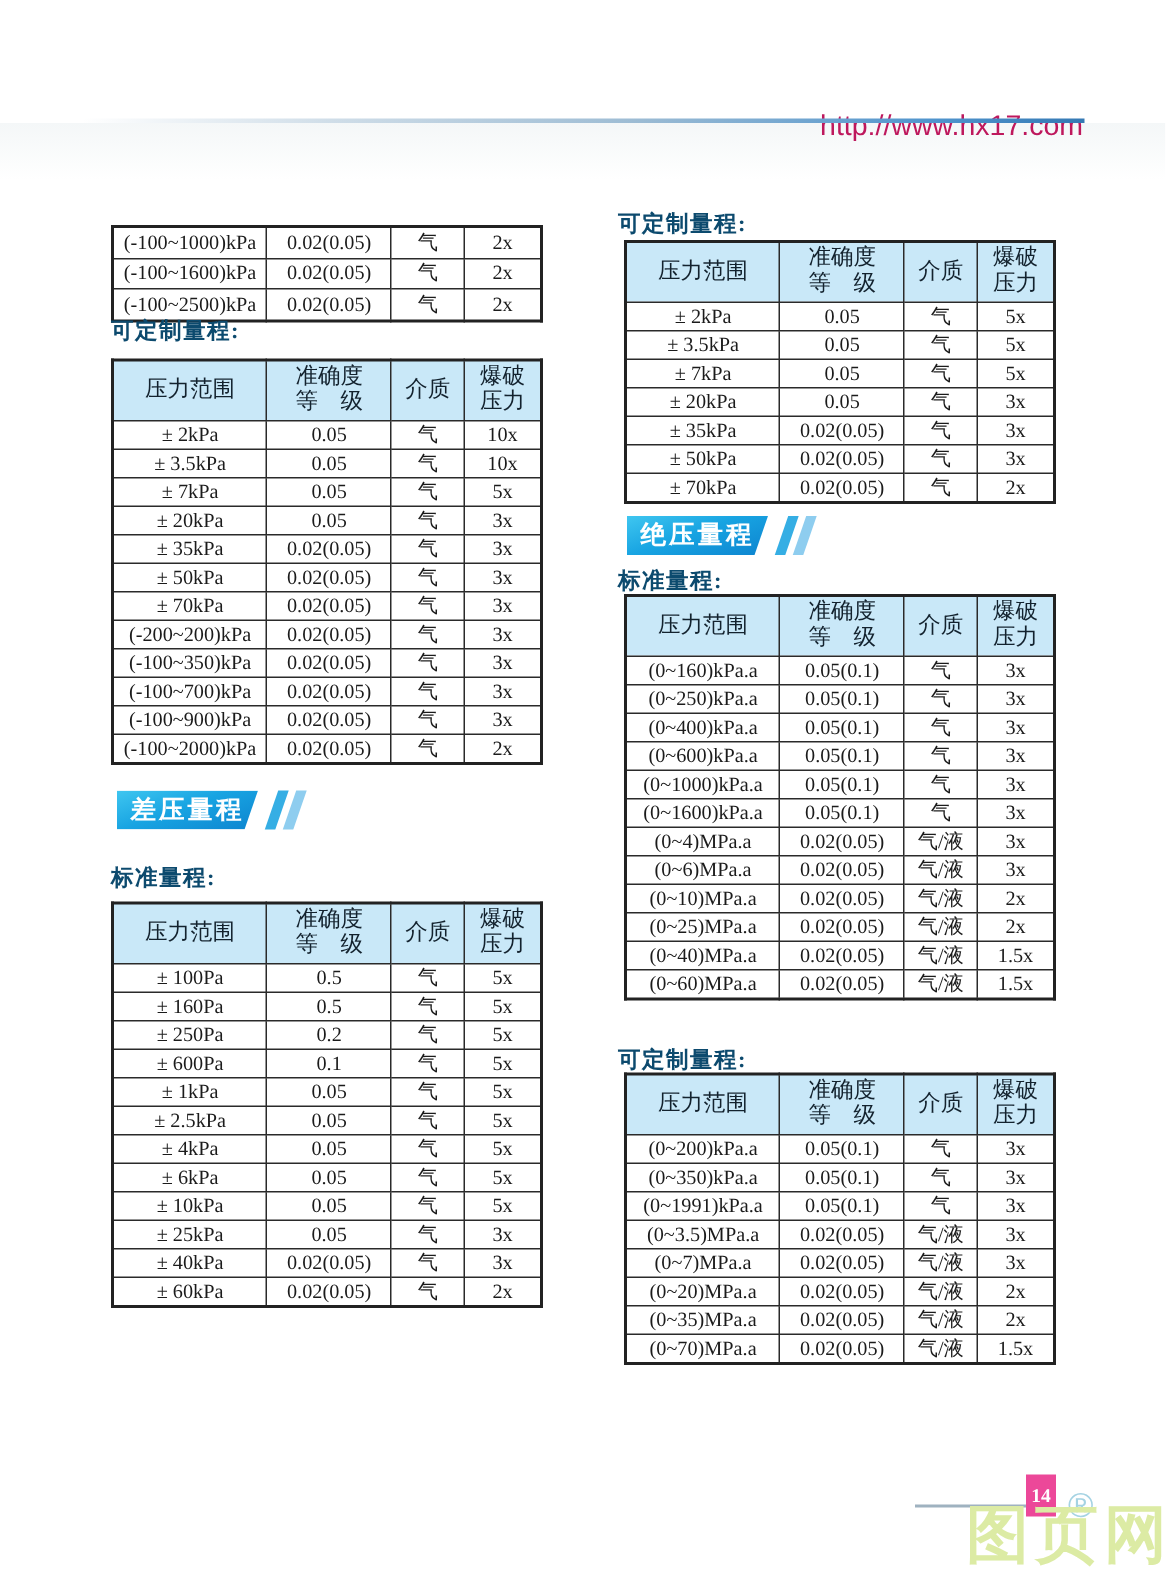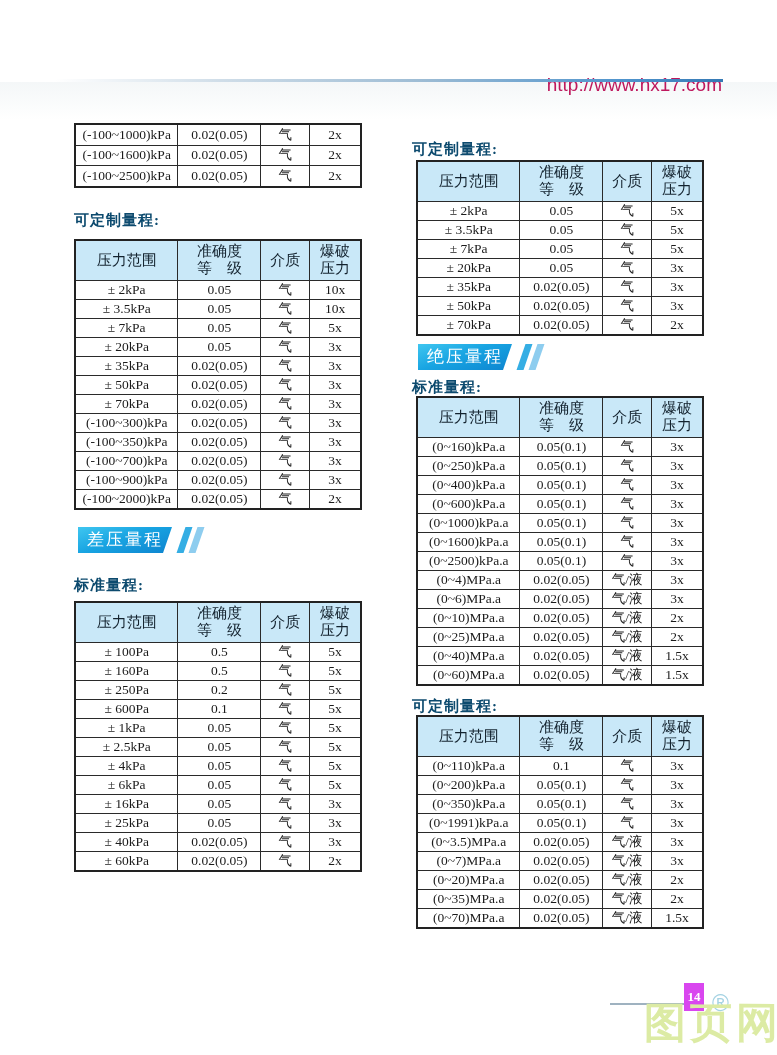--- a/index.html
+++ b/index.html
@@ -12,21 +12,21 @@
          background:linear-gradient(90deg,rgba(255,255,255,0) 0%,#cfdde8 25%,#9dbcd4 55%,#4f94cd 85%,#3579b4 100%);}
   .topband{position:absolute;left:0;top:82px;width:777px;height:42px;
          background:linear-gradient(180deg,#f4f7f8 0%,rgba(255,255,255,0) 90%);}
   
   .sublabel{position:absolute;font-size:15px;font-weight:bold;color:#0c4a6e;letter-spacing:1px;}
   
   .banner{position:absolute;height:26px;line-height:26px;}
   .banner .bar{position:absolute;left:0;top:0;height:26px;width:94px;
         background:linear-gradient(160deg,#3fc6f0 0%,#18a4e2 45%,#0d84cf 100%);
         clip-path:polygon(0 0,100% 0,calc(100% - 9px) 100%,0 100%);
-        color:#fff;font-weight:normal;font-size:17px;letter-spacing:2px;text-align:center;
+        color:#fff;font-weight:bold;font-size:17px;letter-spacing:2px;text-align:center;
         font-family:"Liberation Sans","DejaVu Sans",sans-serif;}
   .banner .slash1,.banner .slash2{position:absolute;top:0;height:26px;width:7px;transform:skewX(-19deg);}
   .banner .slash1{left:103px;background:#35aee4;}
   .banner .slash2{left:115px;background:#8ecdef;}
   
   table.doc{position:absolute;width:288px;border-collapse:collapse;table-layout:fixed;
         border:2px solid #222;}
   table.doc th{background:#c9e8f8;border:1px solid #2a2a2a;font-weight:normal;
         font-size:15px;color:#13222e;text-align:center;vertical-align:middle;
         line-height:1.15;padding:2px 0;height:32px;}
@@ -35,38 +35,38 @@
         text-align:center;vertical-align:middle;padding:0;}
   .c1{width:36%}.c2{width:29%}.c3{width:17%}.c4{width:18%}
   .t1 td{height:19.5px;}
   .t2 td{height:17.5px;}
   .t3 td{height:17.2px;}
   .t4 td{height:18px;}
   .t5 td{height:17.3px;}
   .t6 td{height:18px;}
   
   .fline{position:absolute;left:610px;top:1003px;width:74px;height:2px;background:#9fb2c0;}
-  .pagebox{position:absolute;left:684px;top:983px;width:20px;height:28px;background:#d946ef;
+  .pagebox{position:absolute;left:684px;top:983px;width:20px;height:28px;background:#ec4899;
         color:#ffffff;font-size:13px;font-weight:bold;text-align:center;line-height:28px;}
   .regmark{position:absolute;left:712px;top:992px;font-size:23px;color:#a5d3e3;
         font-family:"Liberation Sans","DejaVu Sans",sans-serif;line-height:1;}
   .watermark{position:absolute;left:644px;top:1000px;font-size:42px;font-weight:bold;
         color:#dceba4;letter-spacing:4px;white-space:nowrap;
         font-family:"Liberation Sans","DejaVu Sans",sans-serif;line-height:1.1;}
 </style>
 </head>
 <body>
 
 <div id="page">
 
   <div class="topband"></div>
   <div class="url">http://www.hx17.com</div>
   <div class="hline"></div>
 
-  <table class="doc t1" style="left:74px;top:123px;padding-left:37px;">
+  <table class="doc t1" style="left:74px;top:150px;padding-left:37px;">
     <colgroup>
         <col class="c1">
         <col class="c2">
         <col class="c3">
         <col class="c4">
       </colgroup>
     <tbody>
         <tr>
           <td>(-100~1000)kPa</td>
           <td>0.02(0.05)</td>
@@ -148,21 +148,21 @@
           <td>气</td>
           <td>3x</td>
         </tr>
         <tr>
           <td>± 70kPa</td>
           <td>0.02(0.05)</td>
           <td>气</td>
           <td>3x</td>
         </tr>
         <tr>
-          <td>(-100~300)kPa</td>
+          <td>(-200~200)kPa</td>
           <td>0.02(0.05)</td>
           <td>气</td>
           <td>3x</td>
         </tr>
         <tr>
           <td>(-100~350)kPa</td>
           <td>0.02(0.05)</td>
           <td>气</td>
           <td>3x</td>
         </tr>
@@ -259,24 +259,24 @@
           <td>气</td>
           <td>5x</td>
         </tr>
         <tr>
           <td>± 6kPa</td>
           <td>0.05</td>
           <td>气</td>
           <td>5x</td>
         </tr>
         <tr>
-          <td>± 16kPa</td>
-          <td>0.05</td>
-          <td>气</td>
-          <td>3x</td>
+          <td>± 10kPa</td>
+          <td>0.05</td>
+          <td>气</td>
+          <td>5x</td>
         </tr>
         <tr>
           <td>± 25kPa</td>
           <td>0.05</td>
           <td>气</td>
           <td>3x</td>
         </tr>
         <tr>
           <td>± 40kPa</td>
           <td>0.02(0.05)</td>
@@ -421,26 +421,20 @@
           <td>气</td>
           <td>3x</td>
         </tr>
         <tr>
           <td>(0~1600)kPa.a</td>
           <td>0.05(0.1)</td>
           <td>气</td>
           <td>3x</td>
         </tr>
         <tr>
-          <td>(0~2500)kPa.a</td>
-          <td>0.05(0.1)</td>
-          <td>气</td>
-          <td>3x</td>
-        </tr>
-        <tr>
           <td>(0~4)MPa.a</td>
           <td>0.02(0.05)</td>
           <td>气/液</td>
           <td>3x</td>
         </tr>
         <tr>
           <td>(0~6)MPa.a</td>
           <td>0.02(0.05)</td>
           <td>气/液</td>
           <td>3x</td>
@@ -490,26 +484,20 @@
           </th>
         <th>介质</th>
         <th>
             <span>爆破</span>
             <span>压力</span>
           </th>
       </tr>
     </thead>
     <tbody>
         <tr>
-          <td>(0~110)kPa.a</td>
-          <td>0.1</td>
-          <td>气</td>
-          <td>3x</td>
-        </tr>
-        <tr>
           <td>(0~200)kPa.a</td>
           <td>0.05(0.1)</td>
           <td>气</td>
           <td>3x</td>
         </tr>
         <tr>
           <td>(0~350)kPa.a</td>
           <td>0.05(0.1)</td>
           <td>气</td>
           <td>3x</td>

